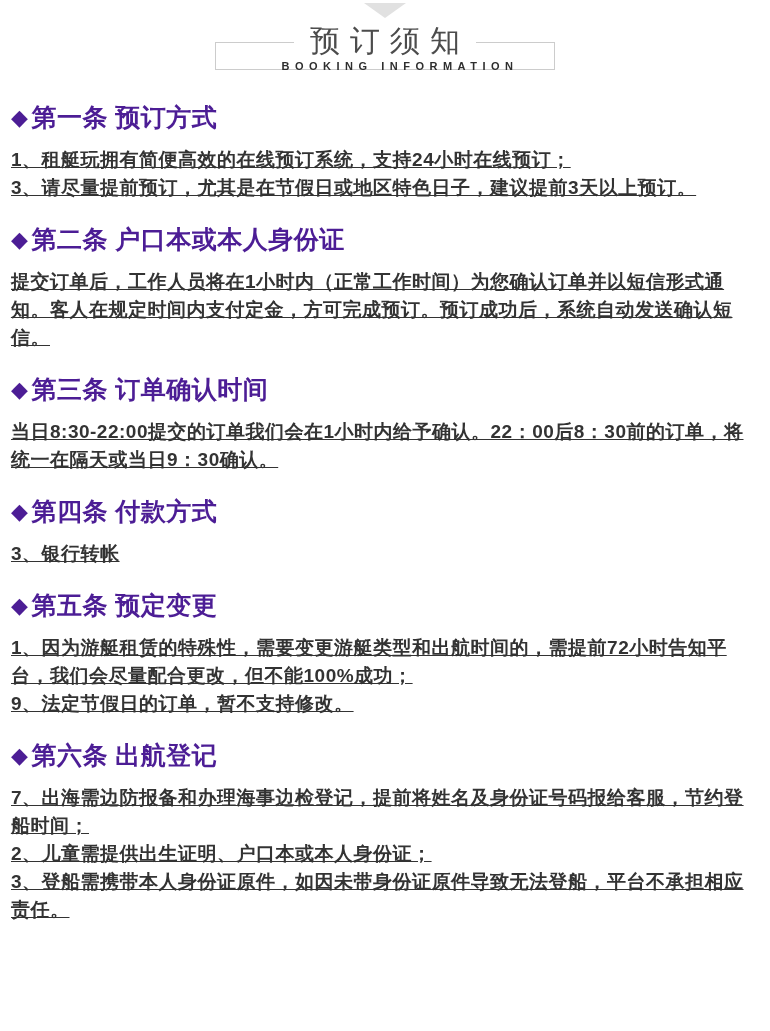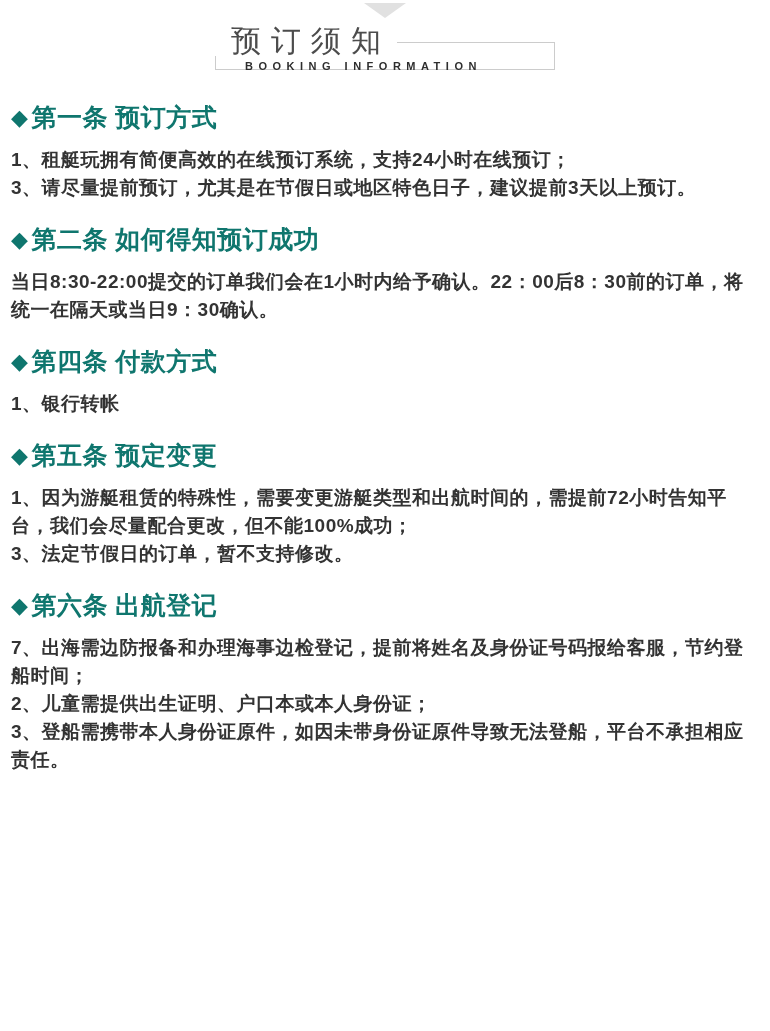--- a/index.html
+++ b/index.html
@@ -24,21 +24,21 @@
     margin: 0 auto;
     border-left: 21px solid transparent;
     border-right: 21px solid transparent;
     border-top: 15px solid #e1e1e1;
   }
   
   .title-wrap {
     position: relative;
     width: 340px;
     margin: 8px auto 0;
-    text-align: left;
+    text-align: center;
     height: 50px;
   }
   .title-frame {
     position: absolute;
     left: 0;
     top: 16px;
     width: 338px;
     height: 26px;
     border: 1px solid #cccccc;
   }
@@ -67,40 +67,41 @@
     text-indent: 5px;
     padding-left: 25px;
   }
   .content {
     padding: 0 11px;
   }
   .sec-heading {
     margin: 22px 0 13px;
     font-size: 25px;
     line-height: 30px;
-    color: #0f766e;
+    color: #4c1d95;
     font-weight: 700;
     letter-spacing: 0.5px;
   }
   .content section:first-child .sec-heading {
     margin-top: 26px;
   }
   .diamond {
     font-size: 22px;
     margin-right: 3px;
     vertical-align: 1px;
   }
   .body-text {
     margin: 0;
     font-size: 19px;
     line-height: 28px;
     color: #333333;
     font-weight: 700;
     letter-spacing: 0.5px;
     text-align: left;
+    text-decoration: underline;
   }
 </style>
 </head>
 <body>
 
 <div class="page">
 
   <div class="deco-triangle"></div>
 
   <div class="title-wrap">
@@ -111,36 +112,38 @@
 
   <main class="content">
 
     <section>
       <h2 class="sec-heading"><span class="diamond">◆</span><span>第一条 预订方式</span></h2>
       <p class="body-text">1、租艇玩拥有简便高效的在线预订系统，支持24小时在线预订；</p>
       <p class="body-text">3、请尽量提前预订，尤其是在节假日或地区特色日子，建议提前3天以上预订。</p>
     </section>
 
     <section>
-      <h2 class="sec-heading"><span class="diamond">◆</span><span>第二条 如何得知预订成功</span></h2>
+      <h2 class="sec-heading"><span class="diamond">◆</span><span>第二条 户口本或本人身份证</span></h2>
+      <p class="body-text">提交订单后，工作人员将在1小时内（正常工作时间）为您确认订单并以短信形式通知。客人在规定时间内支付定金，方可完成预订。预订成功后，系统自动发送确认短信。</p>
     </section>
 
     <section>
+      <h2 class="sec-heading"><span class="diamond">◆</span><span>第三条 订单确认时间</span></h2>
       <p class="body-text">当日8:30-22:00提交的订单我们会在1小时内给予确认。22：00后8：30前的订单，将统一在隔天或当日9：30确认。</p>
     </section>
 
     <section>
       <h2 class="sec-heading"><span class="diamond">◆</span><span>第四条 付款方式</span></h2>
-      <p class="body-text">1、银行转帐</p>
+      <p class="body-text">3、银行转帐</p>
     </section>
 
     <section>
       <h2 class="sec-heading"><span class="diamond">◆</span><span>第五条 预定变更</span></h2>
       <p class="body-text">1、因为游艇租赁的特殊性，需要变更游艇类型和出航时间的，需提前72小时告知平台，我们会尽量配合更改，但不能100%成功；</p>
-      <p class="body-text">3、法定节假日的订单，暂不支持修改。</p>
+      <p class="body-text">9、法定节假日的订单，暂不支持修改。</p>
     </section>
 
     <section>
       <h2 class="sec-heading"><span class="diamond">◆</span><span>第六条 出航登记</span></h2>
       <p class="body-text">7、出海需边防报备和办理海事边检登记，提前将姓名及身份证号码报给客服，节约登船时间；</p>
       <p class="body-text">2、儿童需提供出生证明、户口本或本人身份证；</p>
       <p class="body-text">3、登船需携带本人身份证原件，如因未带身份证原件导致无法登船，平台不承担相应责任。</p>
     </section>
 
   </main>

